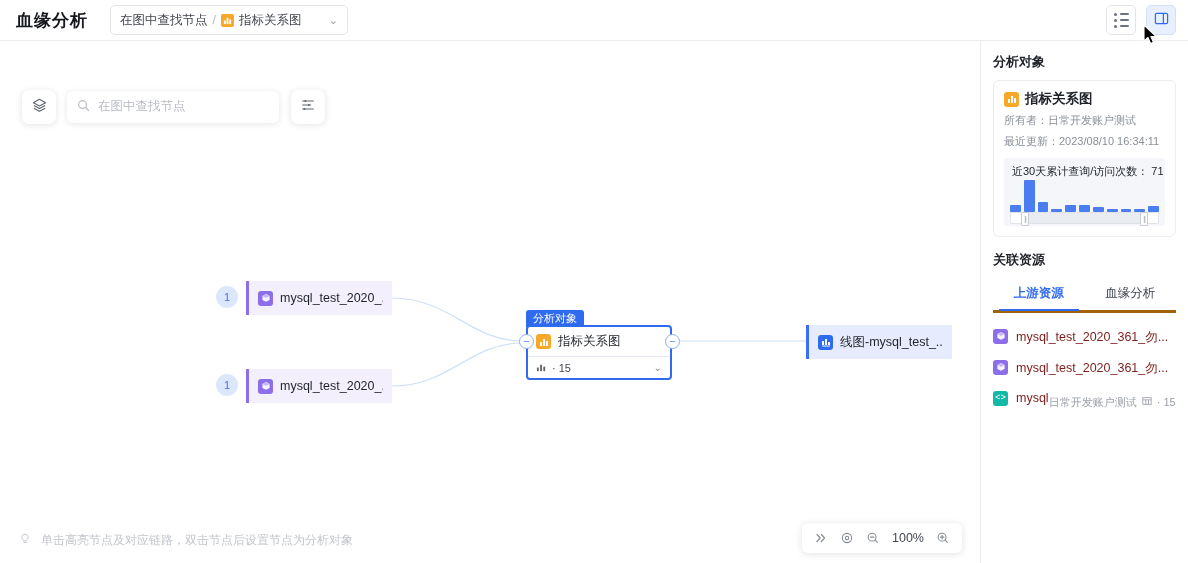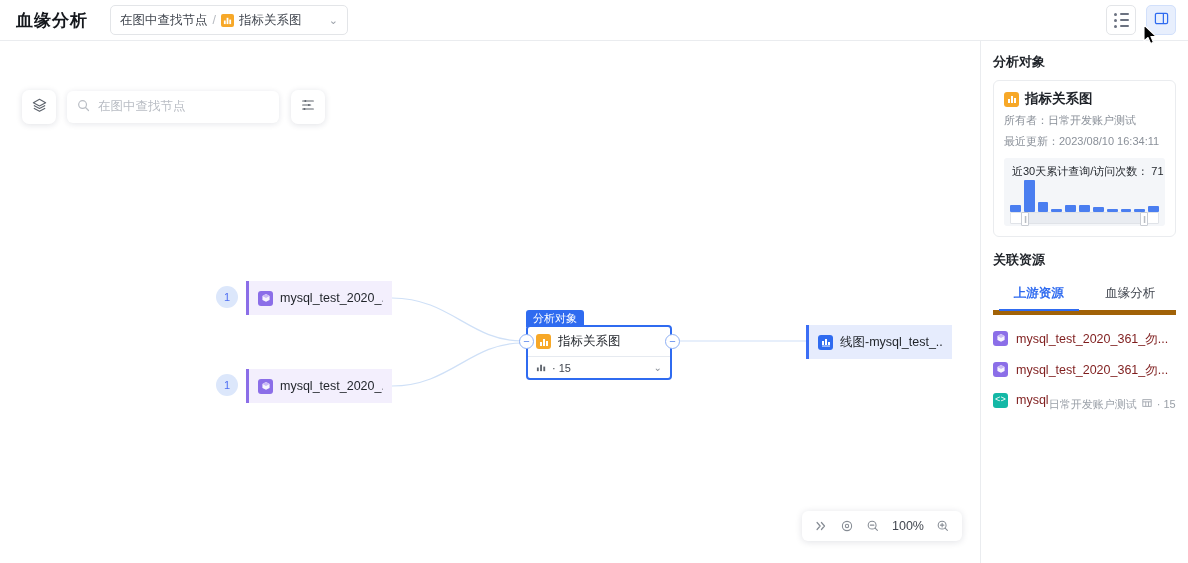--- a/index.html
+++ b/index.html
@@ -100,21 +100,21 @@
     border: 1px solid #8eb0f5; display: flex; align-items: center; justify-content: center;
     color: #5b87ee; font-size: 11px; line-height: 1; cursor: pointer; z-index: 4;
   }
 
   
   .hint {
     position: absolute; left: 18px; bottom: 14px; display: flex; align-items: center; gap: 9px;
     font-size: 12px; color: #c2c6cc;
   }
   .zoombar {
-    position: absolute; right: 18px; bottom: 22px; height: 30px; background: #fff; border-radius: 6px;
+    position: absolute; right: 18px; bottom: 10px; height: 30px; background: #fff; border-radius: 6px;
     box-shadow: 0 1px 7px rgba(20,30,60,0.13); display: flex; align-items: center; gap: 12px; padding: 0 12px;
   }
   .zoombar .zitem { color: #868c94; font-size: 13px; cursor: pointer; display:flex; align-items:center; }
   .zoombar .zpct { font-size: 12.5px; color: #41464f; cursor: default; }
 
   
   .panel { width: 208px; min-width: 208px; border-left: 1px solid #eaecef; background: #fff; padding: 12px 12px 0; overflow: hidden; }
   .panel-h { font-size: 13px; font-weight: bold; color: #1f2329; margin-bottom: 9px; }
   .card { border: 1px solid #eaecef; border-radius: 6px; padding: 9px 10px 10px; }
   .card-title { display: flex; align-items: center; gap: 6px; }
@@ -130,21 +130,21 @@
     position: absolute; left: 6px; right: 6px; bottom: 2px; height: 12px; border: 1px solid #e0e3e8;
     background: #fff; border-radius: 1px;
   }
   .mini-slider .fill { position: absolute; left: 14px; right: 14px; top: 0; bottom: 0; background: #e9ecf1; }
   .mini-slider .hnd {
     position: absolute; top: -1px; width: 8px; height: 14px; background: #fff; border: 1px solid #c8ccd3;
     border-radius: 1px; cursor: ew-resize; display:flex; align-items:center; justify-content:center;
     font-size: 7px; color: #9aa0a8; letter-spacing: -1px;
   }
 
-  .tabs { display: flex; border-bottom: 5px solid #a16207; }
+  .tabs { display: flex; border-bottom: 3px solid #a16207; }
   .tab { flex: 1; text-align: center; font-size: 12.5px; padding: 7px 0 8px; color: #41464f; cursor: pointer; position: relative; }
   .tab.active { color: #2f6bf0; font-weight: bold; }
   .tab.active::after { content: ""; position: absolute; left: 6px; right: 6px; bottom: -1px; height: 2px; background: #2f6bf0; }
   .res-list { padding-top: 8px; }
   .res-item { display: flex; align-items: flex-start; gap: 8px; padding: 8px 0 6px; cursor: pointer; }
   .res-label { font-size: 12.5px; color: #7f1d1d; white-space: nowrap; overflow: hidden; text-overflow: ellipsis; }
   .res-sub { font-size: 11px; color: #9aa0a8; margin-top: 4px; display: flex; align-items: center; gap: 5px; }
   .ico-teal { width: 15px; height: 15px; border-radius: 3px; background: #14b8a6; flex: none; color:#fff; font-size:9px; display:flex; align-items:center; justify-content:center; font-family:"Liberation Mono", monospace; }
 
   .cursor { position: absolute; left: 1143px; top: 24px; width: 16px; height: 22px; pointer-events: none; z-index: 40; }
@@ -308,20 +308,29 @@
           <svg width="10" height="10" viewBox="0 0 10 10">
               <rect x="1" y="4" width="2" height="4" fill="#fff"></rect>
               <rect x="4" y="2" width="2" height="6" fill="#fff"></rect>
               <rect x="7" y="5" width="2" height="3" fill="#fff"></rect>
               <rect x="1" y="8.6" width="8" height="0.9" fill="#fff"></rect>
             </svg>
         </span>
         <span class="label">线图-mysql_test_...</span>
       </div>
 
+      <div class="hint">
+        <span>
+          <svg width="14" height="14" viewBox="0 0 16 16">
+            <path d="M8 2.4 a3.6 3.6 0 0 1 2.2 6.4 c-.5.4-.7.9-.7 1.4 h-3 c0-.5-.2-1-.7-1.4 A3.6 3.6 0 0 1 8 2.4Z" fill="none" stroke="#c2c6cc" stroke-width="1.1"></path>
+            <line x1="6.6" y1="12" x2="9.4" y2="12" stroke="#c2c6cc" stroke-width="1.1" stroke-linecap="round"></line>
+          </svg>
+        </span>
+        <span>单击高亮节点及对应链路，双击节点后设置节点为分析对象</span>
+      </div>
 
       <div class="zoombar">
         <span class="zitem">
           <svg width="14" height="14" viewBox="0 0 16 16">
               <path d="M3.5 4 L7 8 L3.5 12 M8.5 4 L12 8 L8.5 12" fill="none" stroke="#868c94" stroke-width="1.4" stroke-linecap="round" stroke-linejoin="round"></path>
             </svg>
         </span>
         <span class="zitem">
           <svg width="14" height="14" viewBox="0 0 16 16">
               <circle cx="8" cy="8" r="5.3" fill="none" stroke="#868c94" stroke-width="1.2"></circle>

